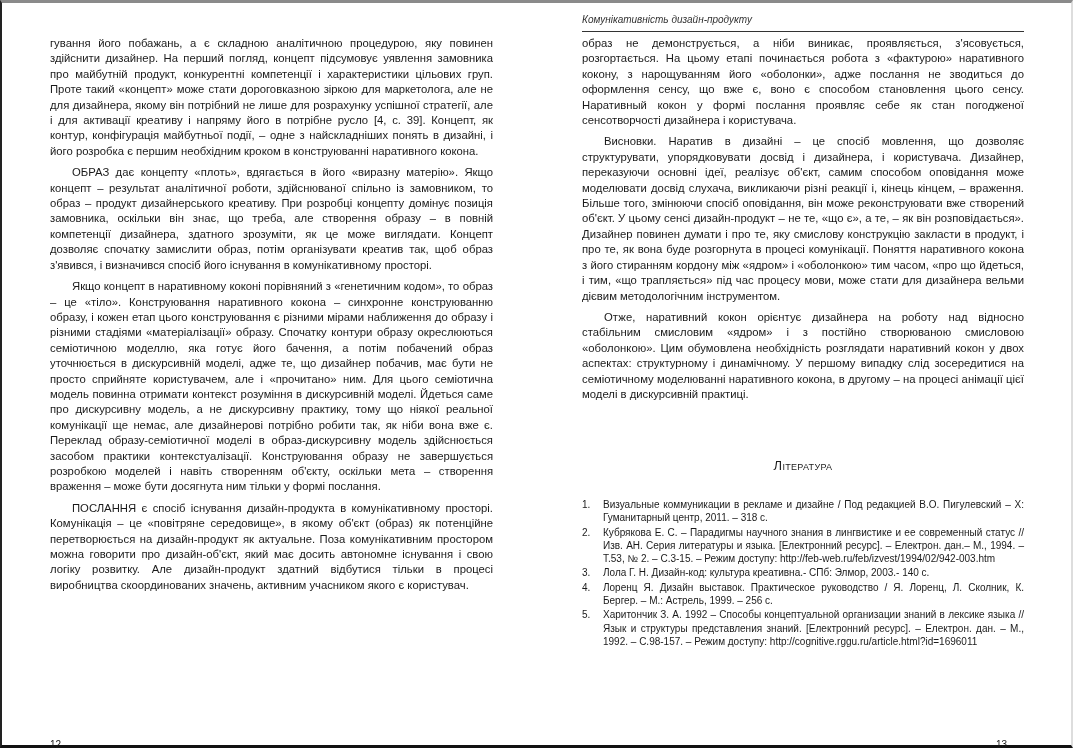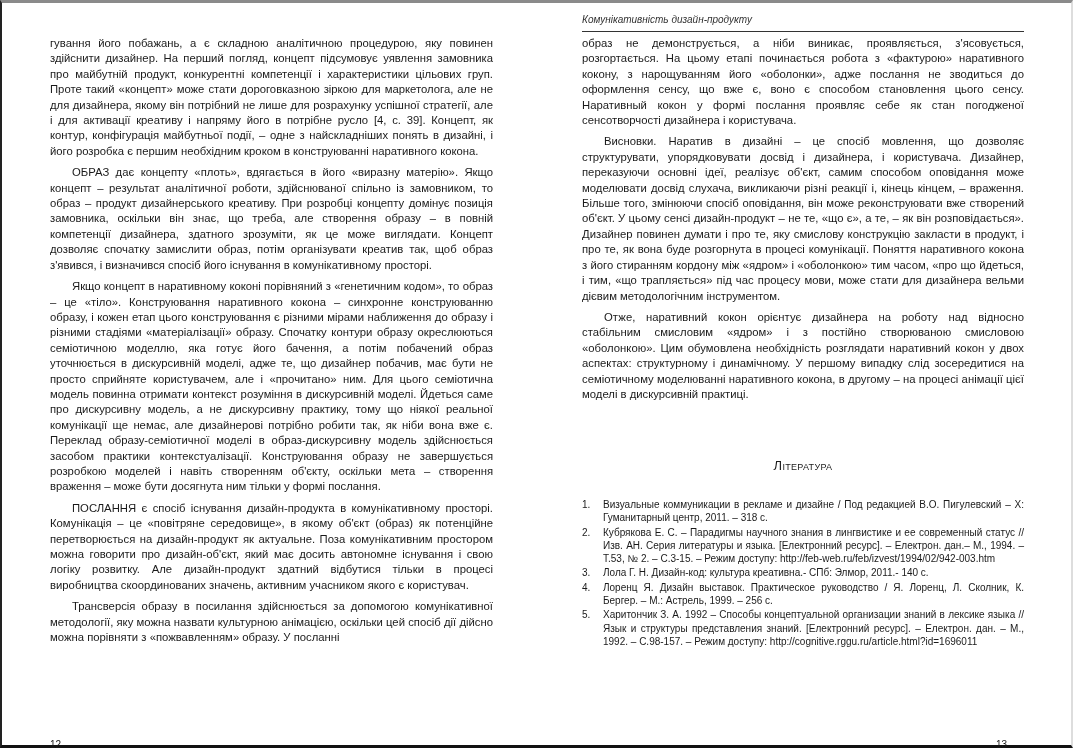--- a/index.html
+++ b/index.html
@@ -55,21 +55,20 @@
 <body>
 
 <div class="frame"></div>
 
 <div class="page left">
   <div class="body-text">
     <p class="cont">гування його побажань, а є складною аналітичною процедурою, яку повинен здійснити дизайнер. На перший погляд, концепт підсумовує уявлення замовника про майбутній продукт, конкурентні компетенції і характеристики цільових груп. Проте такий «концепт» може стати дороговказною зіркою для маркетолога, але не для дизайнера, якому він потрібний не лише для розрахунку успішної стратегії, але і для активації креативу і напряму його в потрібне русло [4, с. 39]. Концепт, як контур, конфігурація майбутньої події, – одне з найскладніших понять в дизайні, і його розробка є першим необхідним кроком в конструюванні наративного кокона.</p>
     <p>ОБРАЗ дає концепту «плоть», вдягається в його «виразну матерію». Якщо концепт – результат аналітичної роботи, здійснюваної спільно із замовником, то образ – продукт дизайнерського креативу. При розробці концепту домінує позиція замовника, оскільки він знає, що треба, але створення образу – в повній компетенції дизайнера, здатного зрозуміти, як це може виглядати. Концепт дозволяє спочатку замислити образ, потім організувати креатив так, щоб образ з'явився, і визначився спосіб його існування в комунікативному просторі.</p>
     <p>Якщо концепт в наративному коконі порівняний з «генетичним кодом», то образ – це «тіло». Конструювання наративного кокона – синхронне конструюванню образу, і кожен етап цього конструювання є різними мірами наближення до образу і різними стадіями «матеріалізації» образу. Спочатку контури образу окреслюються семіотичною моделлю, яка готує його бачення, а потім побачений образ уточнюється в дискурсивній моделі, адже те, що дизайнер побачив, має бути не просто сприйняте користувачем, але і «прочитано» ним. Для цього семіотична модель повинна отримати контекст розуміння в дискурсивній моделі. Йдеться саме про дискурсивну модель, а не дискурсивну практику, тому що ніякої реальної комунікації ще немає, але дизайнерові потрібно робити так, як ніби вона вже є. Переклад образу-семіотичної моделі в образ-дискурсивну модель здійснюється засобом практики контекстуалізації. Конструювання образу не завершується розробкою моделей і навіть створенням об'єкту, оскільки мета – створення враження – може бути досягнута ним тільки у формі послання.</p>
     <p>ПОСЛАННЯ є спосіб існування дизайн-продукта в комунікативному просторі. Комунікація – це «повітряне середовище», в якому об'єкт (образ) як потенційне перетворюється на дизайн-продукт як актуальне. Поза комунікативним простором можна говорити про дизайн-об'єкт, який має досить автономне існування і свою логіку розвитку. Але дизайн-продукт здатний відбутися тільки в процесі виробництва скоординованих значень, активним учасником якого є користувач.</p>
-    <p>Трансверсія образу в посилання здійснюється за допомогою комунікативної методології, яку можна назвати культурною анімацією, оскільки цей спосіб дії дійсно можна порівняти з «пожвавленням» образу. У посланні</p>
   </div>
   <div class="page-num">12</div>
 </div>
 
 <div class="page right">
   <div class="running-head">Комунікативність дизайн-продукту</div>
   <div class="body-text">
     <p class="cont">образ не демонструється, а ніби виникає, проявляється, з'ясовується, розгортається. На цьому етапі починається робота з «фактурою» наративного кокону, з нарощуванням його «оболонки», адже послання не зводиться до оформлення сенсу, що вже є, воно є способом становлення цього сенсу. Наративный кокон у формі послання проявляє себе як стан погодженої сенсотворчості дизайнера і користувача.</p>
     <p><b>Висновки.</b><span> Наратив в дизайні – це спосіб мовлення, що дозволяє структурувати, упорядковувати досвід і дизайнера, і користувача. Дизайнер, переказуючи основні ідеї, реалізує об'єкт, самим способом оповідання може моделювати досвід слухача, викликаючи різні реакції і, кінець кінцем, – враження. Більше того, змінюючи спосіб оповідання, він може реконструювати вже створений об'єкт. У цьому сенсі дизайн-продукт – не те, «що є», а те, – як він розповідається». Дизайнер повинен думати і про те, яку смислову конструкцію закласти в продукт, і про те, як вона буде розгорнута в процесі комунікації. Поняття наративного кокона з його стиранням кордону між «ядром» і «оболонкою» тим часом, «про що йдеться, і тим, «що трапляється» під час процесу мови, може стати для дизайнера вельми дієвим методологічним інструментом.</span></p>
     <p>Отже, наративний кокон орієнтує дизайнера на роботу над відносно стабільним смисловим «ядром» і з постійно створюваною смисловою «оболонкою». Цим обумовлена необхідність розглядати наративний кокон у двох аспектах: структурному і динамічному. У першому випадку слід зосередитися на семіотичному моделюванні наративного кокона, в другому – на процесі анімації цієї моделі в дискурсивній практиці.</p>
@@ -79,21 +78,21 @@
     <li>
         <span class="num">1.</span>
         <span class="txt">Визуальные коммуникации в рекламе и дизайне / Под редакцией В.О. Пигулевский – Х: Гуманитарный центр, 2011. – 318 с.</span>
       </li>
     <li>
         <span class="num">2.</span>
         <span class="txt">Кубрякова Е. С. – Парадигмы научного знания в лингвистике и ее современный статус // Изв. АН. Серия литературы и языка. [Електронний ресурс]. – Електрон. дан.– М., 1994. – Т.53, № 2. – С.3-15. – Режим доступу: http://feb-web.ru/feb/izvest/1994/02/942-003.htm</span>
       </li>
     <li>
         <span class="num">3.</span>
-        <span class="txt">Лола Г. Н. Дизайн-код: культура креативна.- СПб: Элмор, 2011.- 140 с.</span>
+        <span class="txt">Лола Г. Н. Дизайн-код: культура креативна.- СПб: Элмор, 2003.- 140 с.</span>
       </li>
     <li>
         <span class="num">4.</span>
         <span class="txt">Лоренц Я. Дизайн выставок. Практическое руководство / Я. Лоренц, Л. Сколник, К. Бергер. – М.: Астрель, 1999. – 256 с.</span>
       </li>
     <li>
         <span class="num">5.</span>
         <span class="txt">Харитончик З. А. 1992 – Способы концептуальной организации знаний в лексике языка // Язык и структуры представления знаний. [Електронний ресурс]. – Електрон. дан. – М., 1992. – С.98-157. – Режим доступу: http://cognitive.rggu.ru/article.html?id=1696011</span>
       </li>
   </ul>

